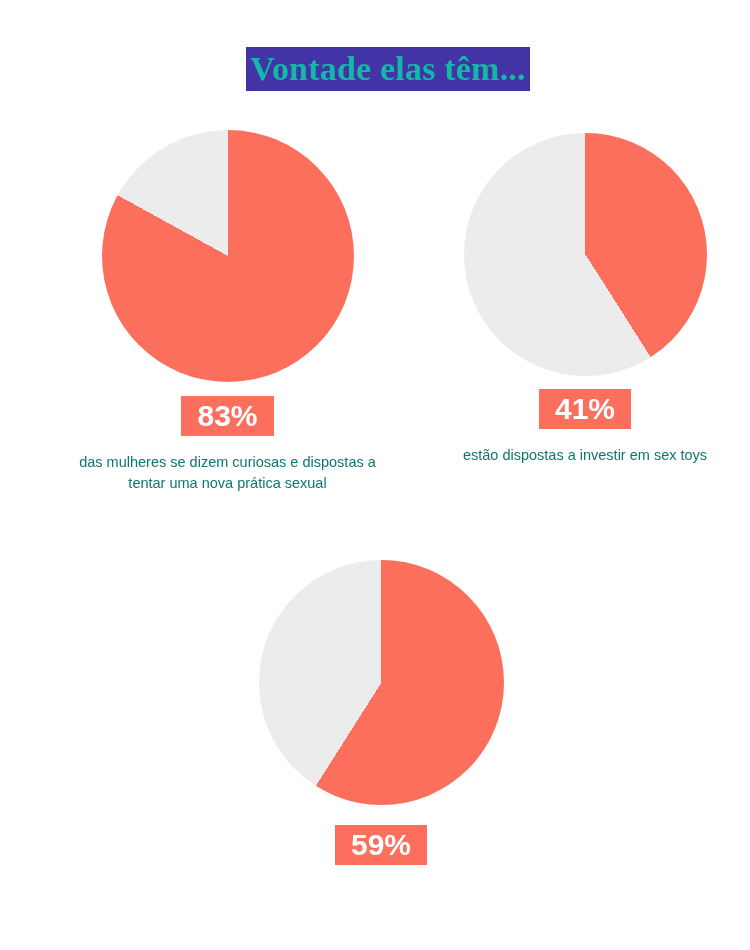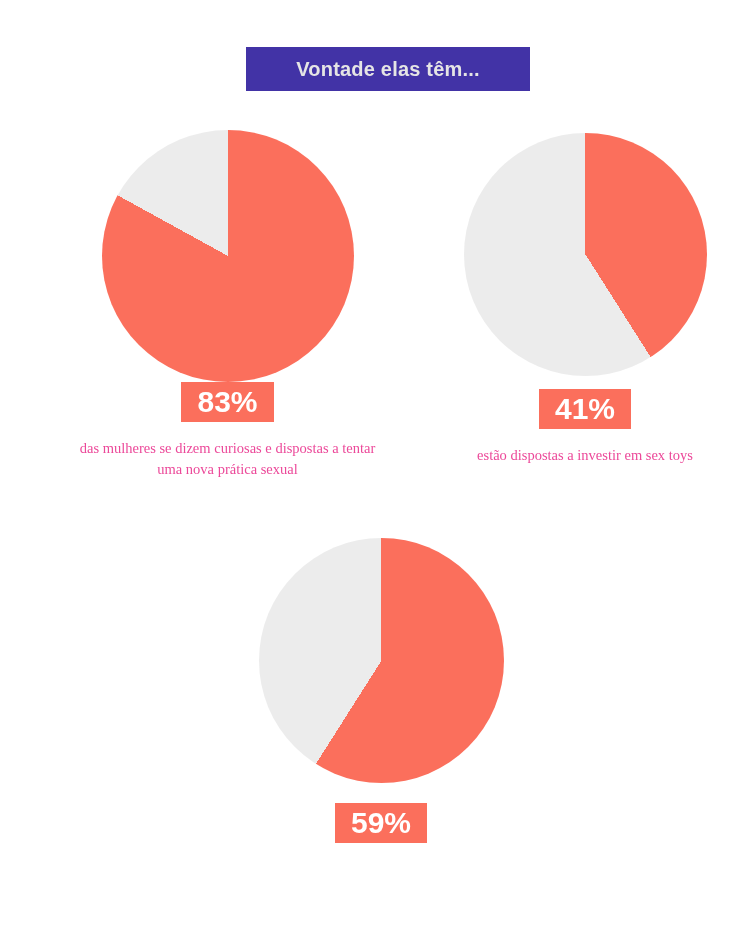--- a/index.html
+++ b/index.html
@@ -29,27 +29,27 @@
     top: 47px;
     width: 284px;
     height: 44px;
     background: #4233A6;
     display: flex;
     align-items: center;
     justify-content: center;
     box-sizing: border-box;
   }
   .title-banner-text {
-    color: #e5e5e5;
-    font-size: 20px;
+    color: #14b8a6;
+    font-size: 34px;
     font-weight: 700;
     letter-spacing: 0.2px;
     line-height: 1;
     white-space: nowrap;
-    font-family: Liberation Sans, sans-serif;
+    font-family: Liberation Serif, serif;
   }
 
   
   .pie-block {
     position: absolute;
     text-align: center;
   }
 
   .pie {
     border-radius: 50%;
@@ -69,40 +69,40 @@
     box-sizing: border-box;
   }
   .badge-1, .badge-2, .badge-3 {
     height: 40px;
     font-size: 30px;
     padding: 0 16px;
   }
 
   
   .caption {
-    color: #ec4899;
+    color: #0f766e;
     font-size: 14.5px;
     line-height: 1.42;
-    font-family: Liberation Serif, serif;
+    font-family: Liberation Sans, sans-serif;
   }
 
   
   #block-1 { left: 0px;  top: 130px;  width: 455px; }
   #block-1 .pie { width: 252px; height: 252px; }
-  #block-1 .badge-wrap { }
+  #block-1 .badge-wrap { margin-top: 14px; }
   #block-1 .caption { margin-top: 16px; width: 300px; margin-left: auto; margin-right: auto; }
 
   
   #block-2 { left: 405px; top: 133px; width: 360px; }
   #block-2 .pie { width: 243px; height: 243px; }
   #block-2 .badge-wrap { margin-top: 13px; }
   #block-2 .caption { margin-top: 16px; width: 290px; margin-left: auto; margin-right: auto; }
 
   
-  #block-3 { left: 131px; top: 538px; width: 500px; }
+  #block-3 { left: 131px; top: 560px; width: 500px; }
   #block-3 .pie { width: 245px; height: 245px; }
   #block-3 .badge-wrap { margin-top: 20px; }
   #block-3 .caption { margin-top: 17px; width: 500px; margin-left: auto; margin-right: auto; }
 </style>
 </head>
 <body>
 
 <div class="infographic">
 
   <div class="title-banner">

